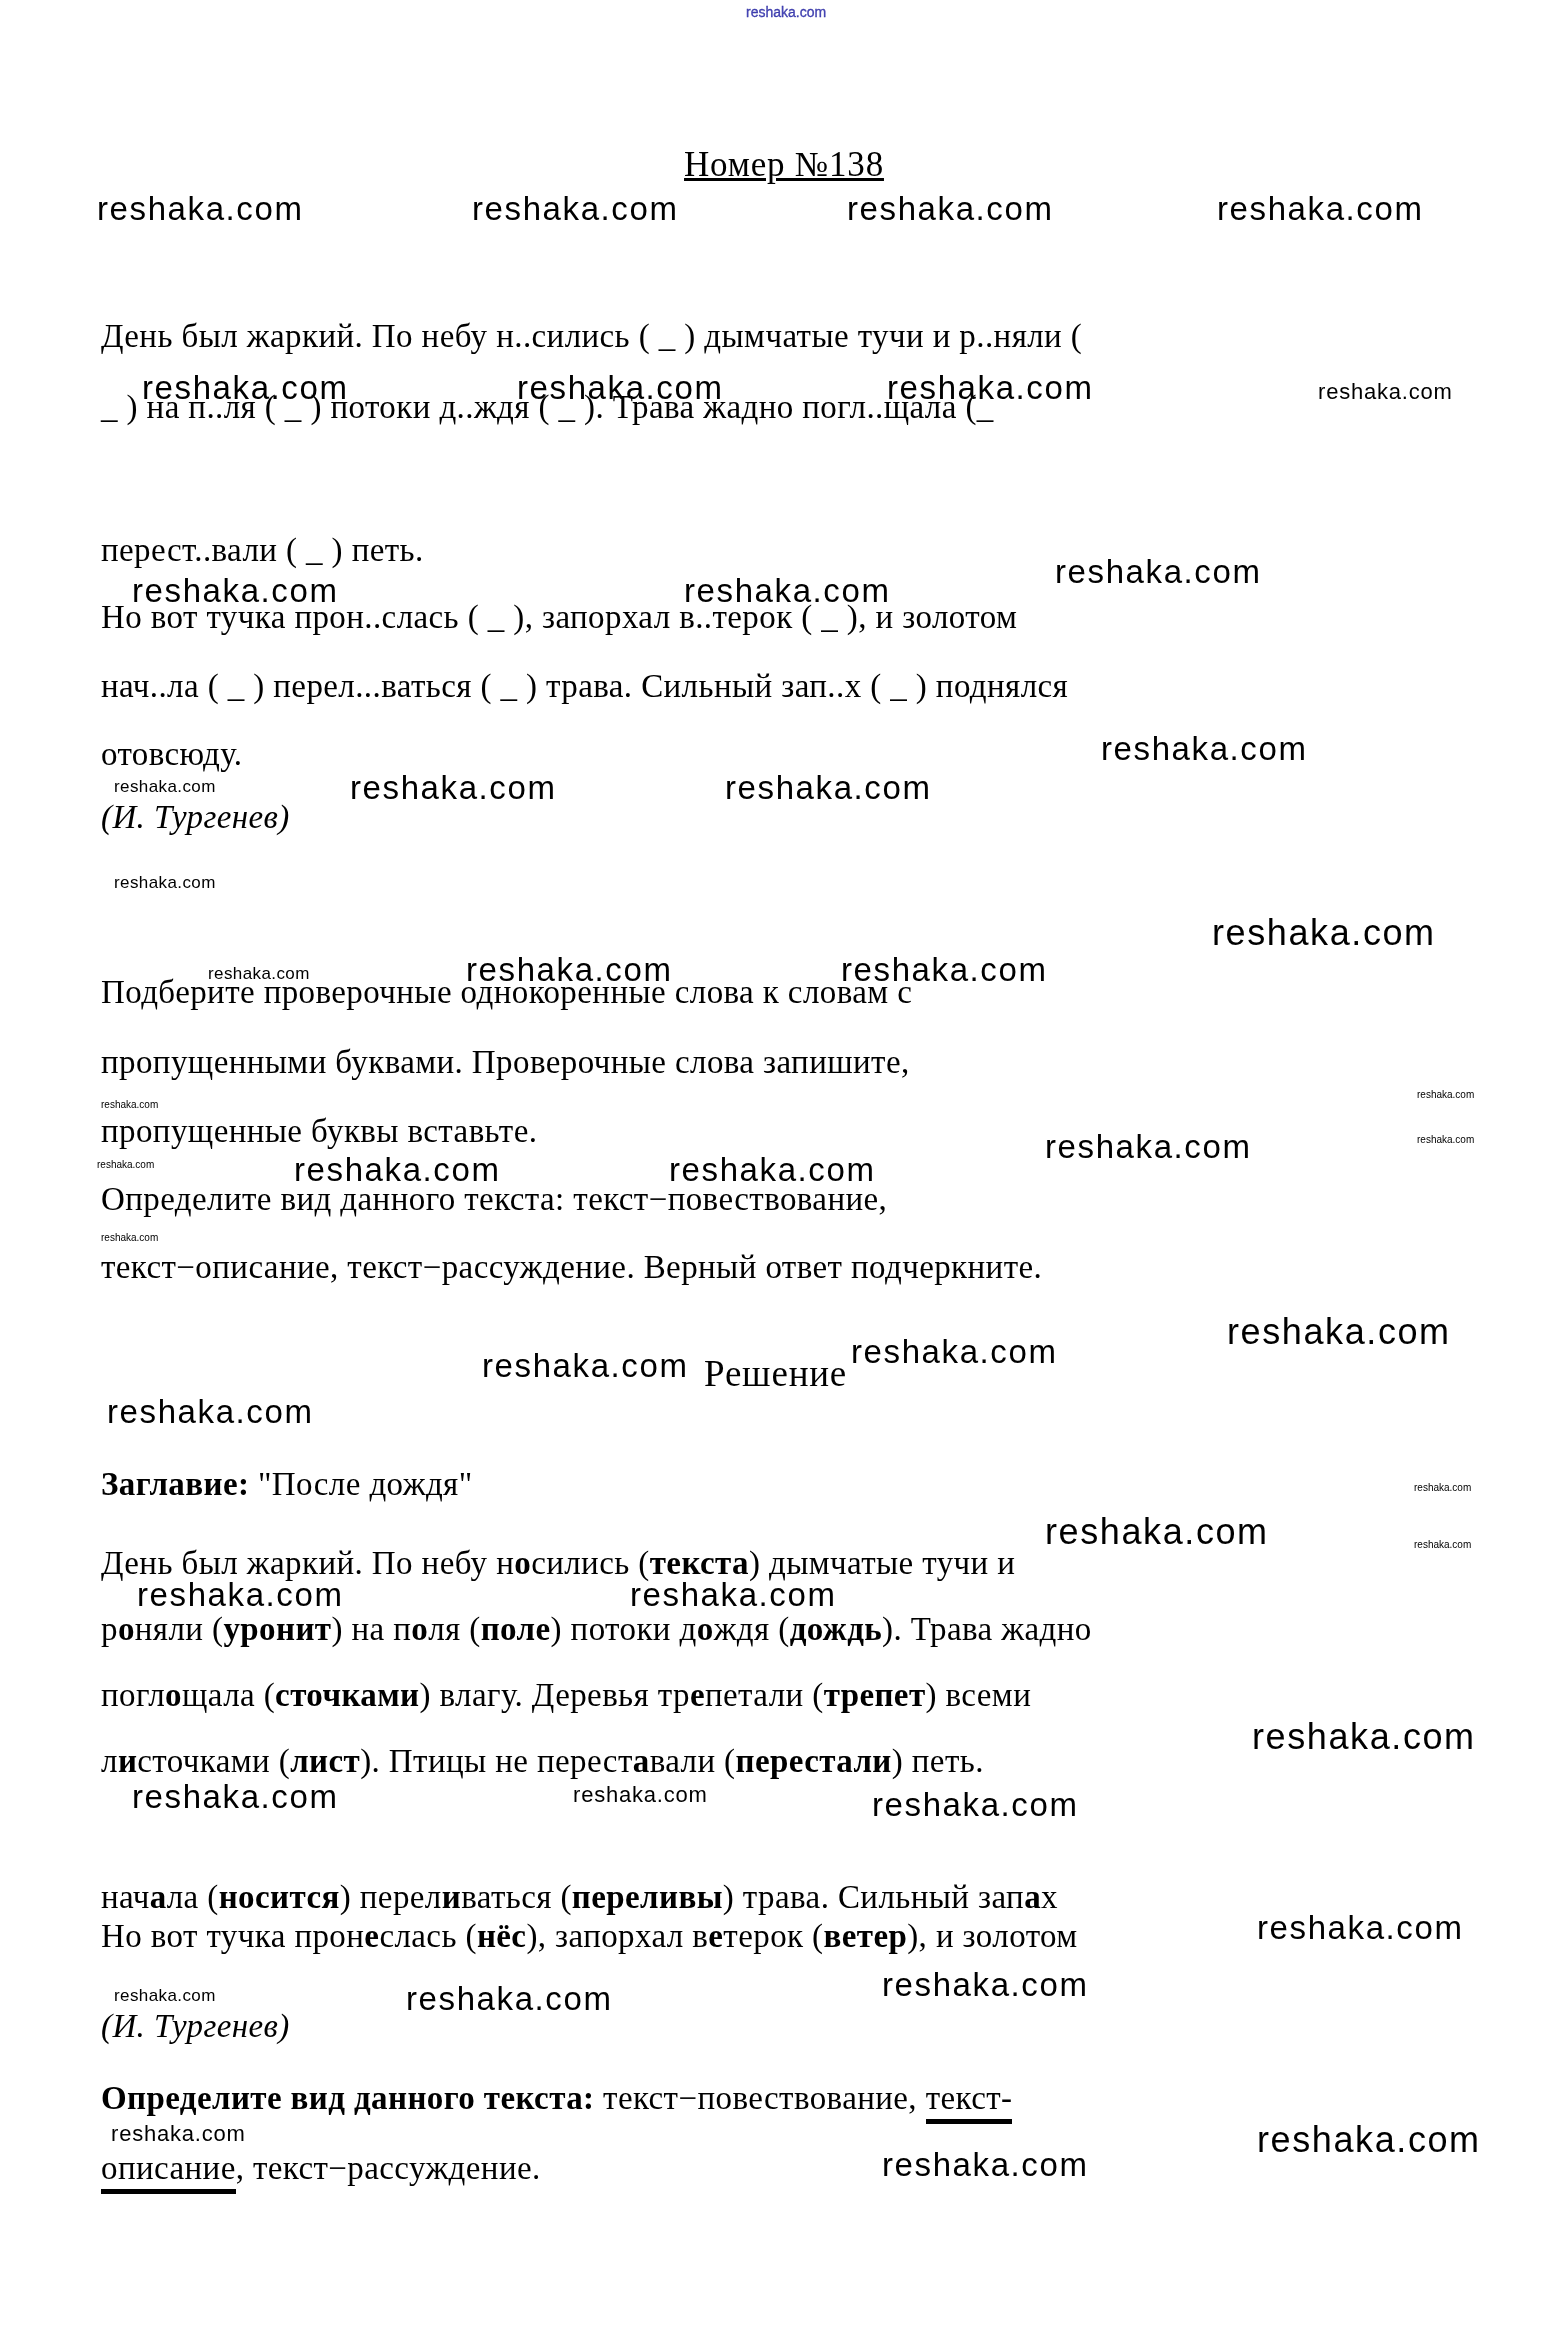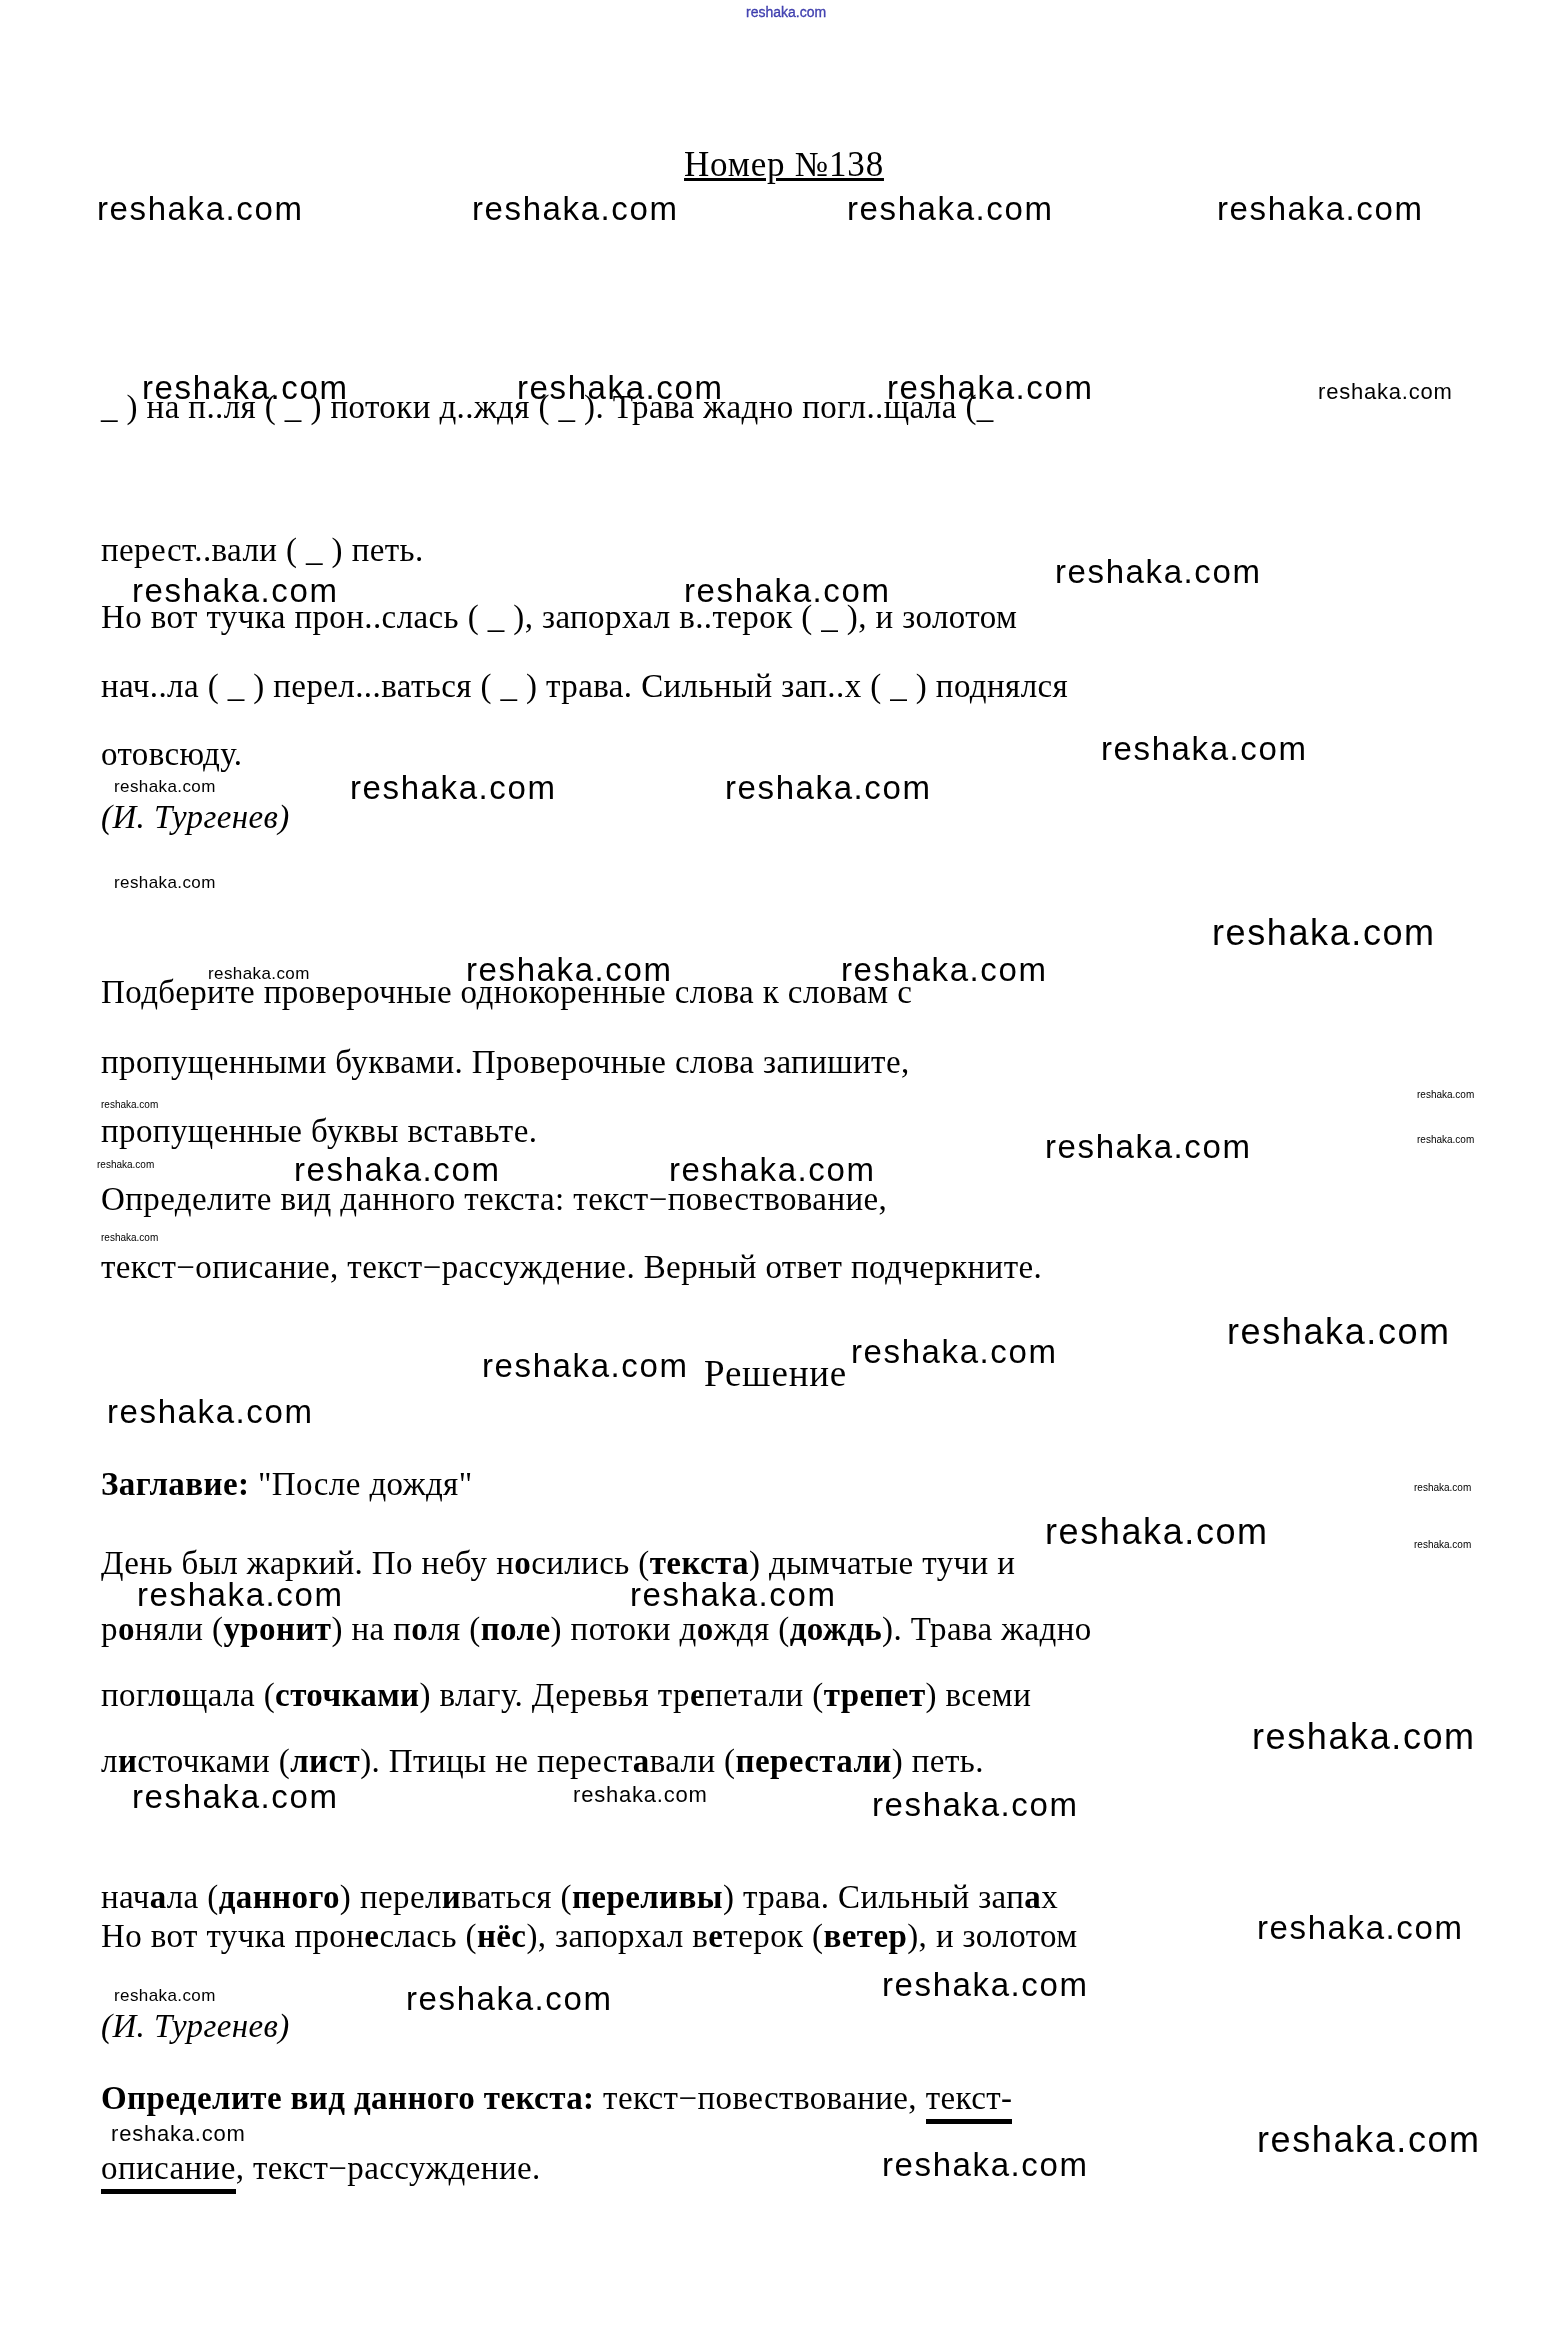--- a/index.html
+++ b/index.html
@@ -94,20 +94,21 @@
       <div class="wm md" style="left: 406px; top: 1982px;">reshaka.com</div>
       <div class="wm xs" style="left: 114px; top: 1987px;">reshaka.com</div>
       <div class="wm sm" style="left: 111px; top: 2123px;">reshaka.com</div>
       <div class="wm lg" style="left: 1257px; top: 2122px;">reshaka.com</div>
       <div class="wm md" style="left: 882px; top: 2148px;">reshaka.com</div>
     </div>
 
   <div class="line center title" style="top:145px">Номер №138</div>
 
 
+  <div class="line" style="top:318px">День был жаркий. По небу н..сились ( _ ) дымчатые тучи и р..няли (</div>
   <div class="line" style="top:389px">_ ) на п..ля ( _ ) потоки д..ждя ( _ ). Трава жадно погл..щала (_</div>
   <div class="line" style="top:532px">перест..вали ( _ ) петь.</div>
   <div class="line" style="top:599px">Но вот тучка прон..слась ( _ ), запорхал в..терок ( _ ), и золотом</div>
   <div class="line" style="top:668px">нач..ла ( _ ) перел...ваться ( _ ) трава. Сильный зап..х ( _ ) поднялся</div>
   <div class="line" style="top:736px">отовсюду.</div>
 
   <div class="line italic" style="top:799px">(И. Тургенев)</div>
 
   <div class="line" style="top:974px">Подберите проверочные однокоренные слова к словам с</div>
   <div class="line" style="top:1044px">пропущенными буквами. Проверочные слова запишите,</div>
@@ -118,21 +119,21 @@
 
   <div class="line heading" style="left:704px;top:1353px">Решение</div>
 
   <div class="line" style="top:1466px"><b>Заглавие:</b> "После дождя"</div>
 
   <div class="line" style="top:1545px">День был жаркий. По небу н<b>о</b>сились (<b>текста</b>) дымчатые тучи и</div>
   <div class="line" style="top:1611px">р<b>о</b>няли (<b>уронит</b>) на п<b>о</b>ля (<b>поле</b>) потоки д<b>о</b>ждя (<b>дождь</b>). Трава жадно</div>
   <div class="line" style="top:1677px">погл<b>о</b>щала (<b>сточками</b>) влагу. Деревья тр<b>е</b>петали (<b>трепет</b>) всеми</div>
   <div class="line" style="top:1743px">л<b>и</b>сточками (<b>лист</b>). Птицы не перест<b>а</b>вали (<b>перестали</b>) петь.</div>
   <div class="line" style="top:1918px">Но вот тучка прон<b>е</b>слась (<b>нёс</b>), запорхал в<b>е</b>терок (<b>ветер</b>), и золотом</div>
-  <div class="line" style="top:1879px">нач<b>а</b>ла (<b>данного</b>) перел<b>и</b>ваться (<b>переливы</b>) трава. Сильный зап<b>а</b>х</div>
+  <div class="line" style="top:1879px">нач<b>а</b>ла (<b>носится</b>) перел<b>и</b>ваться (<b>переливы</b>) трава. Сильный зап<b>а</b>х</div>
 
   <div class="line italic" style="top:2008px">(И. Тургенев)</div>
 
   <div class="line" style="top:2080px"><b>Определите вид данного текста:</b> текст−повествование, <span class="u">текст-</span></div>
   <div class="line" style="top:2150px"><span class="u">описание</span>, текст−рассуждение.</div>
 
 </div>
 
 
 </body></html>

